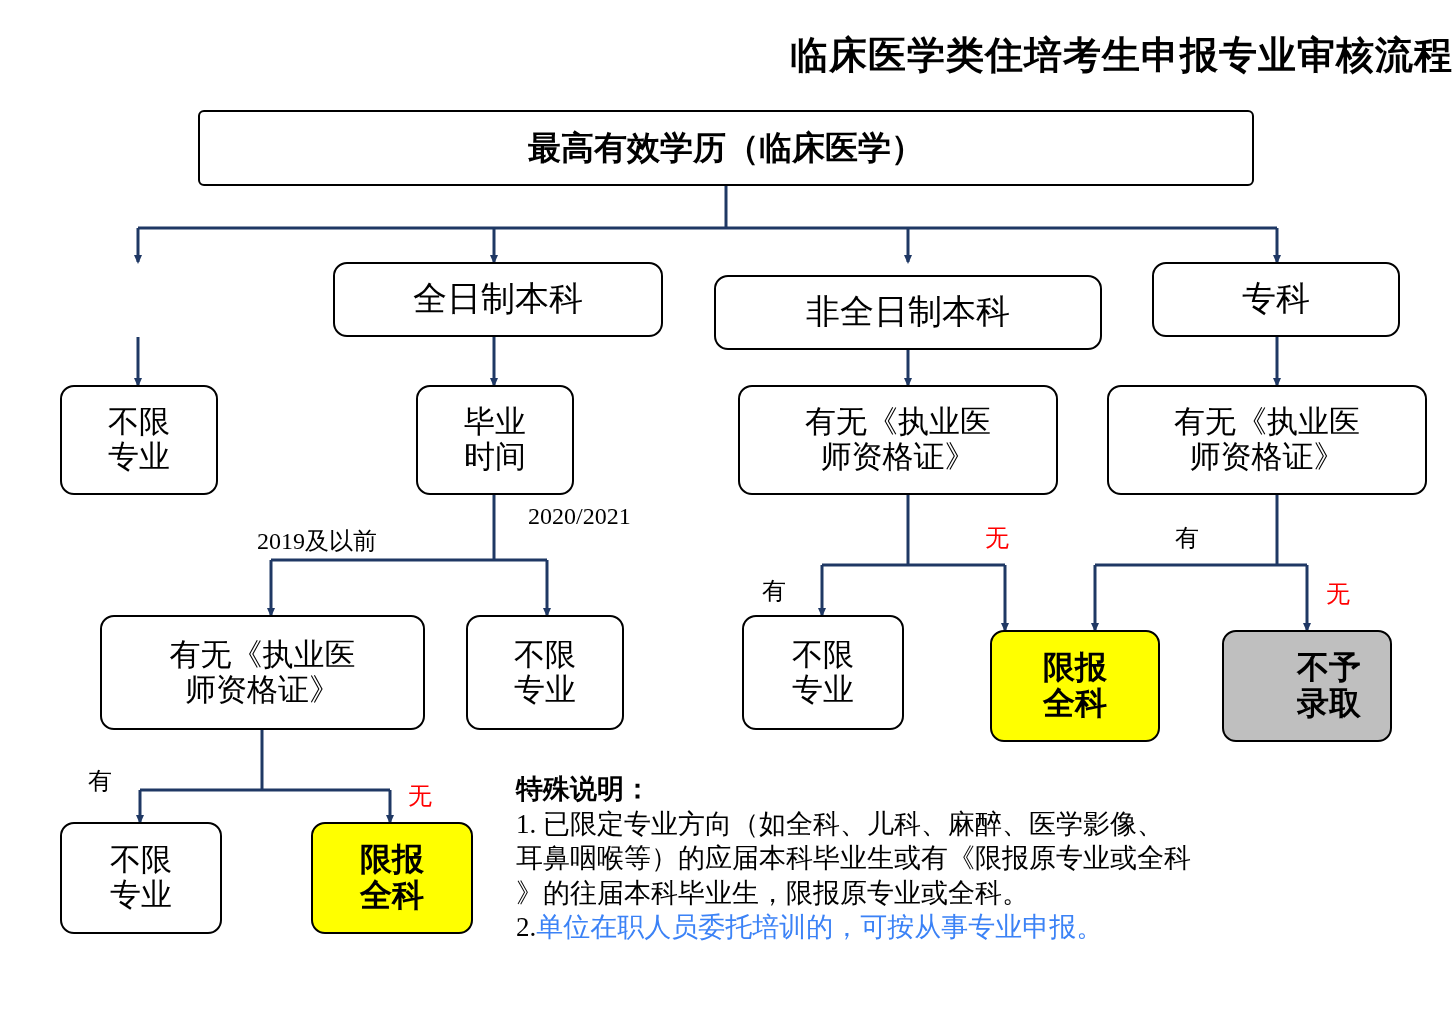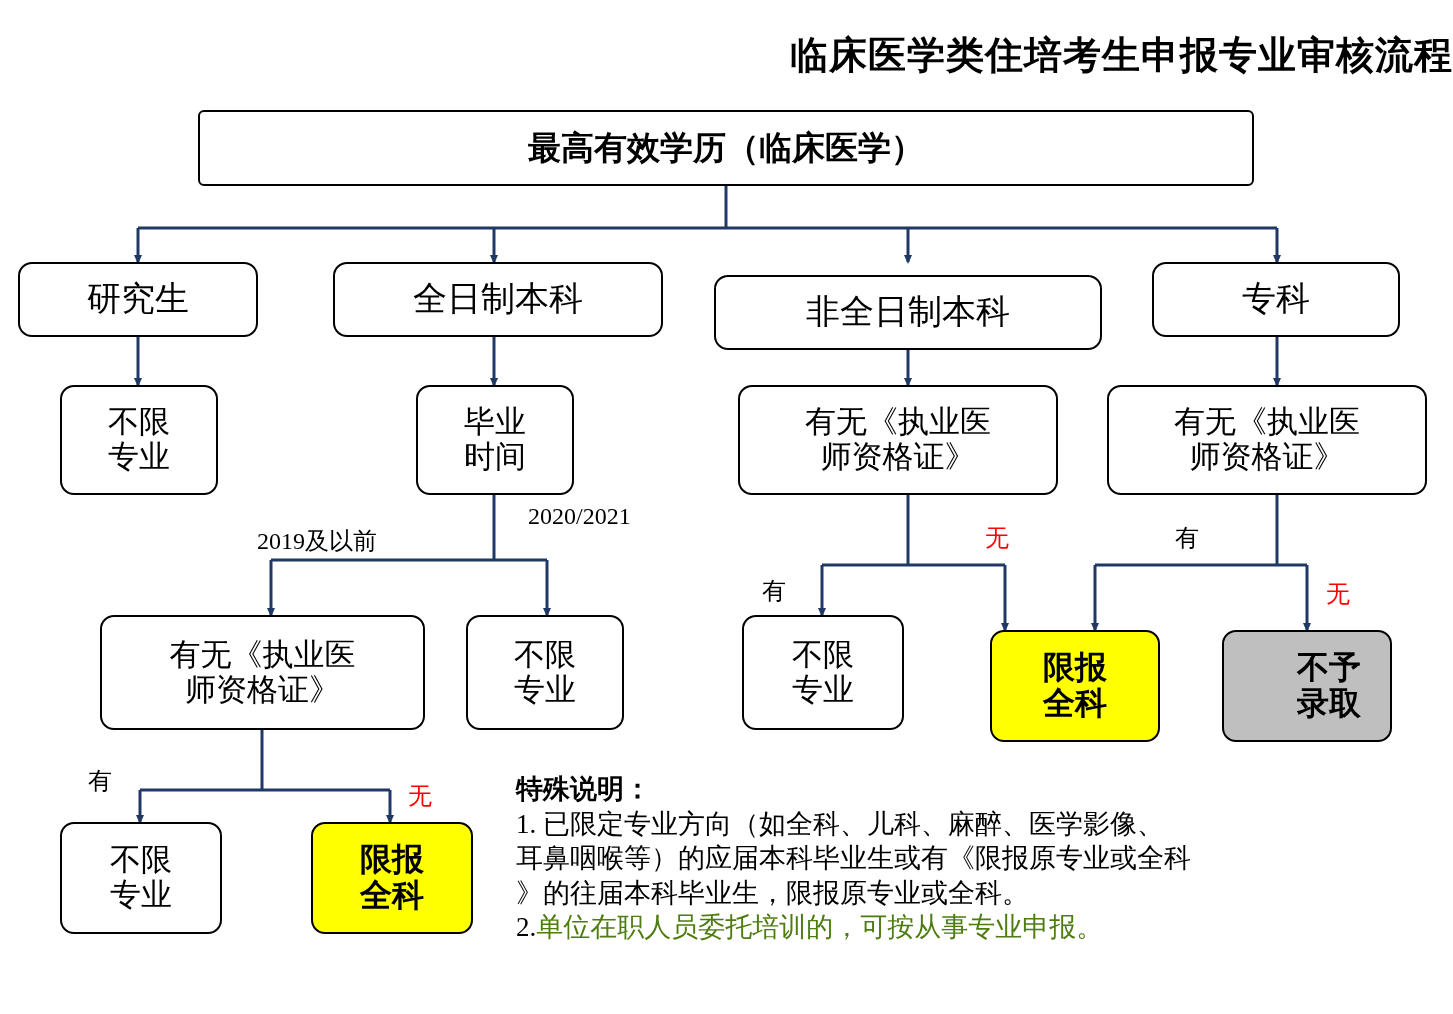--- a/index.html
+++ b/index.html
@@ -83,21 +83,21 @@
     white-space: nowrap;
   }
   .edge-label.red { color: #ff0000; }
   .note {
     position: absolute;
     font-size: 27px;
     line-height: 1.28;
     font-family: "Liberation Serif", "DejaVu Serif", serif;
   }
   .note .hdr { font-weight: bold; }
-  .note .red { color: #4d7c0f; text-align: right; }
+  .note .red { color: #3b82f6; text-align: right; }
   .note-line { white-space: pre-wrap; }
 </style>
 </head>
 <body>
 
 <div id="canvas">
 
   <div class="title" style="left:0; top:30px;">临床医学类住培考生申报专业审核流程</div>
 
   <svg class="lines" viewBox="0 0 1453 1014">
@@ -140,21 +140,20 @@
 
       <path d="M1277,495 L1277,565"></path>
       <path d="M1095,565 L1307,565"></path>
       <path d="M1095,565 L1095,630" marker-end="url(#arrow)"></path>
       <path d="M1307,565 L1307,630" marker-end="url(#arrow)"></path>
     </g>
   </svg>
 
   <div class="node root-node" style="left:198px; top:110px; width:1056px; height:76px;">最高有效学历（临床医学）</div>
 
-  <div class="node lvl1" style="left:18px; top:262px; width:240px; height:75px;">研究生</div>
   <div class="node lvl1" style="left:333px; top:262px; width:330px; height:75px;">全日制本科</div>
   <div class="node lvl1" style="left:714px; top:262px; width:388px; height:75px;margin-top:13px;">非全日制本科</div>
   <div class="node lvl1" style="left:1152px; top:262px; width:248px; height:75px;">专科</div>
 
   <div class="node lvl2" style="left:60px; top:385px; width:158px; height:110px;">不限
 专业</div>
   <div class="node lvl2" style="left:416px; top:385px; width:158px; height:110px;">毕业
 时间</div>
   <div class="node lvl2" style="left:738px; top:385px; width:320px; height:110px;">有无《执业医
 师资格证》</div>

